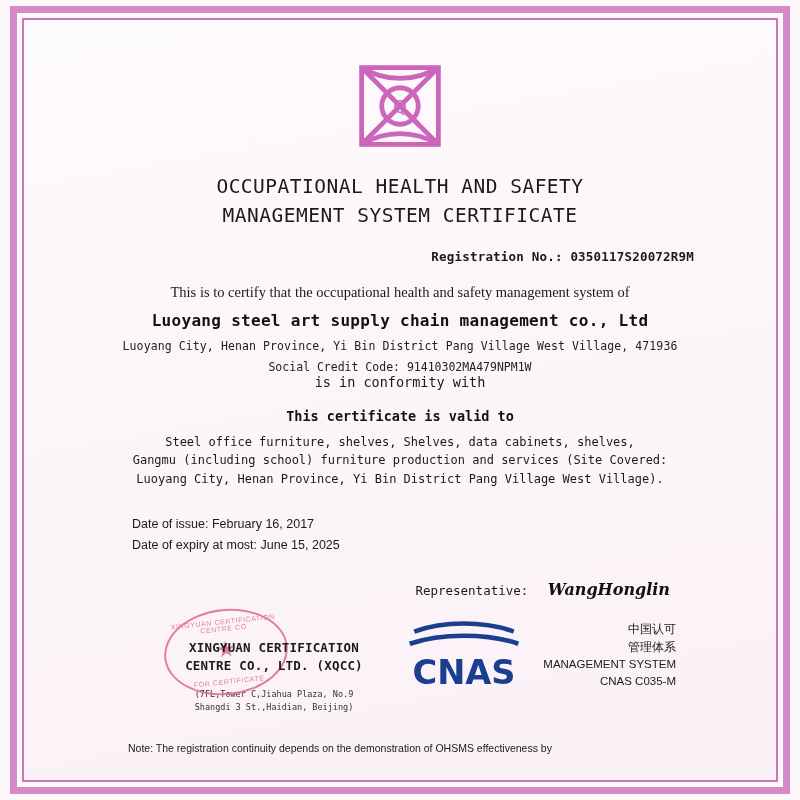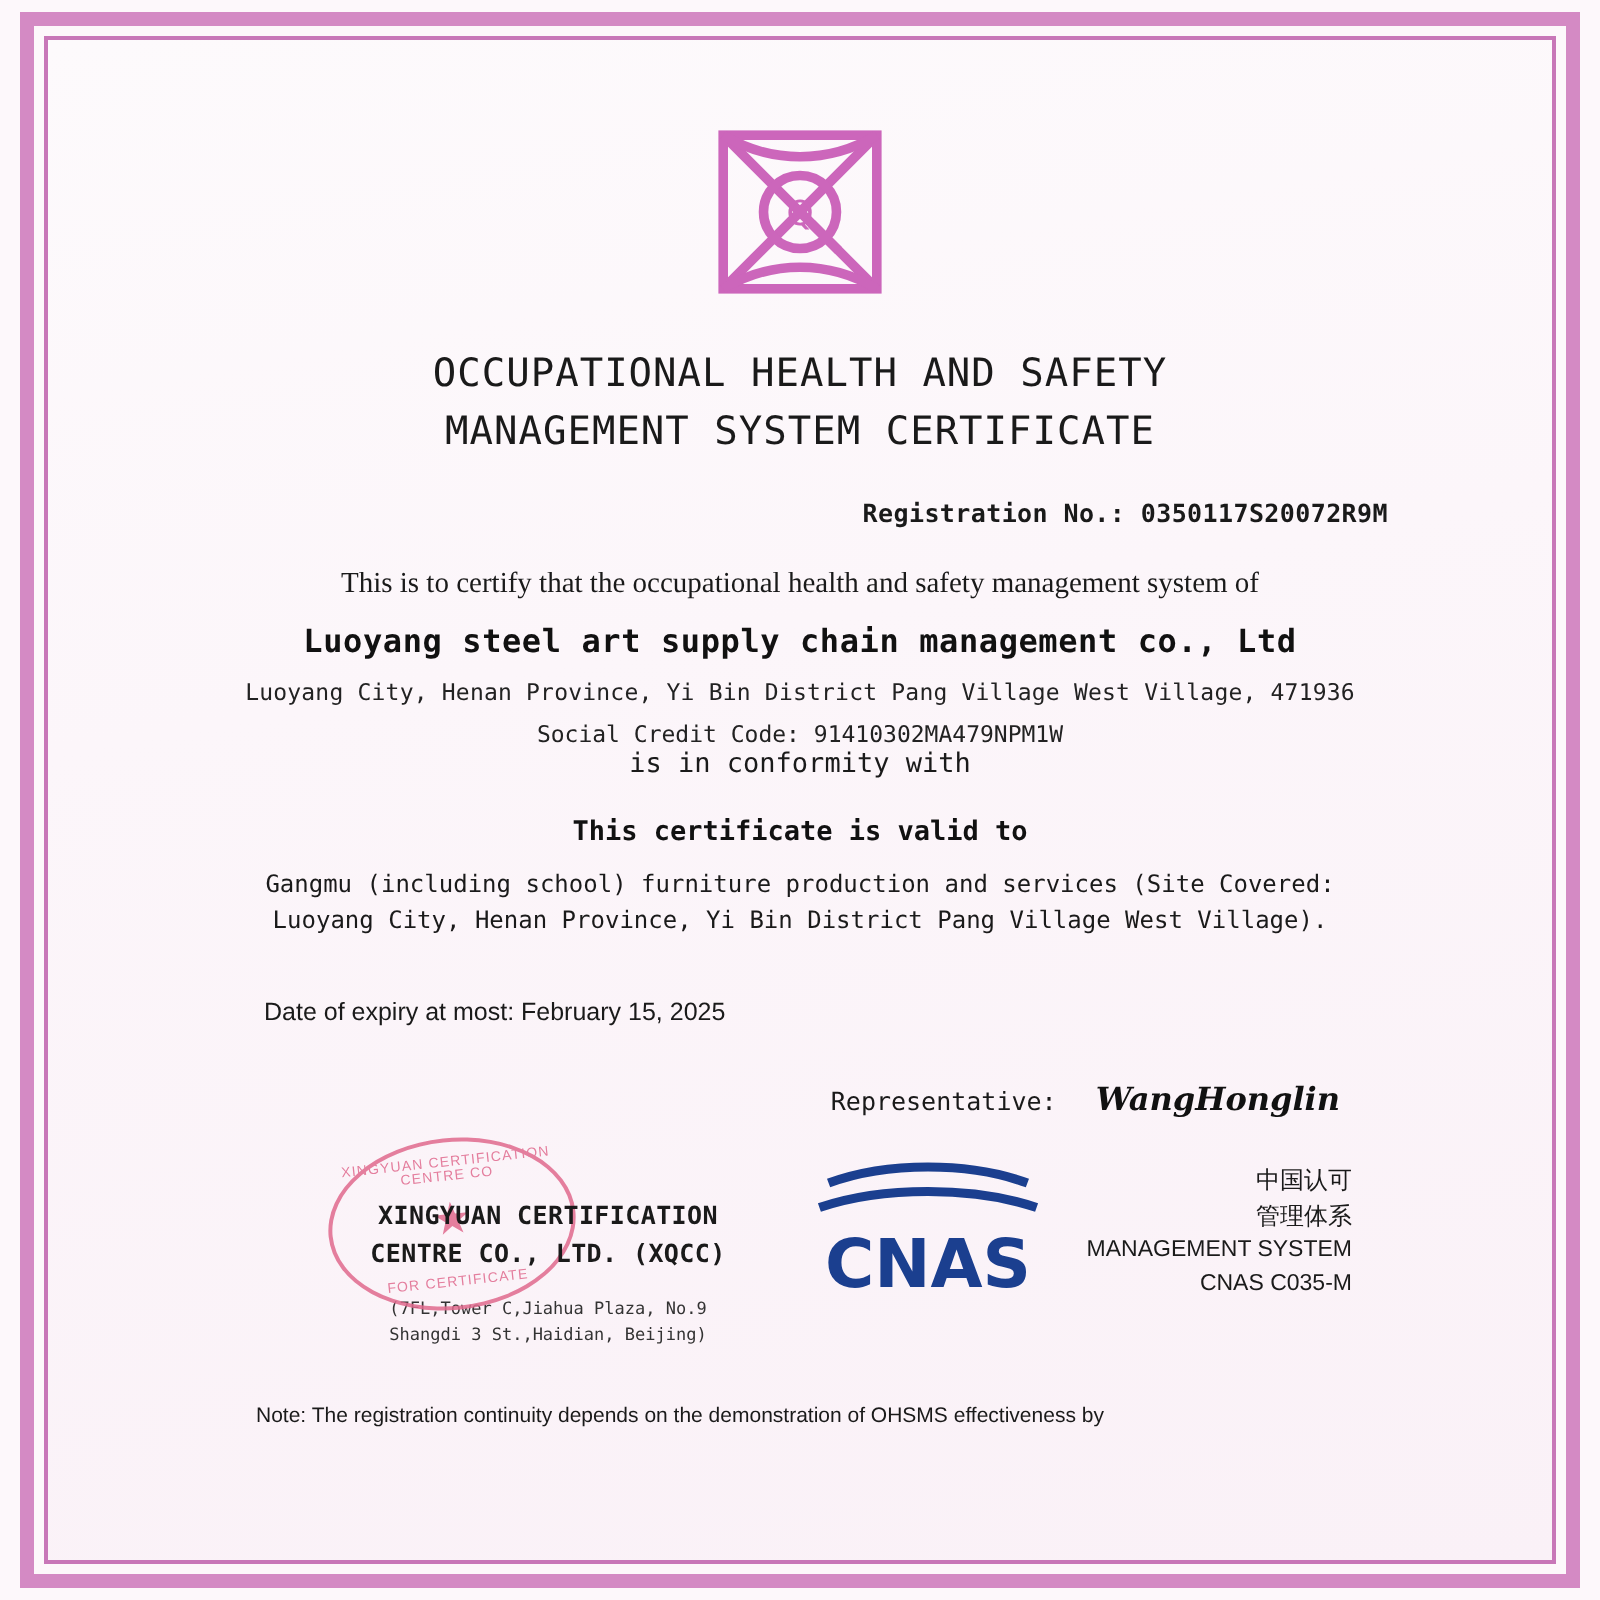--- a/index.html
+++ b/index.html
@@ -326,26 +326,28 @@
       <div class="addr">Luoyang City, Henan Province, Yi Bin District Pang Village West Village, 471936</div>
 
       <div class="credit">Social Credit Code: 91410302MA479NPM1W</div>
 
       <div class="conformity">is in conformity with</div>
 
 
       <div class="valid-head">This certificate is valid to</div>
 
       <div class="scope">
+        <div>Steel office furniture, shelves, Shelves, data cabinets, shelves,</div>
         <div>Gangmu (including school) furniture production and services (Site Covered:</div>
         <div>Luoyang City, Henan Province, Yi Bin District Pang Village West Village).</div>
       </div>
 
       <div class="dates">
-        <div>Date of expiry at most: February 15, 2025</div>
+        <div>Date of issue: February 16, 2017</div>
+        <div>Date of expiry at most: June 15, 2025</div>
       </div>
 
       <div class="rep-row">
         <span>Representative:</span>
         <span class="signature">WangHonglin</span>
       </div>
 
       <div class="seals">
 
         <div class="seal-left">

